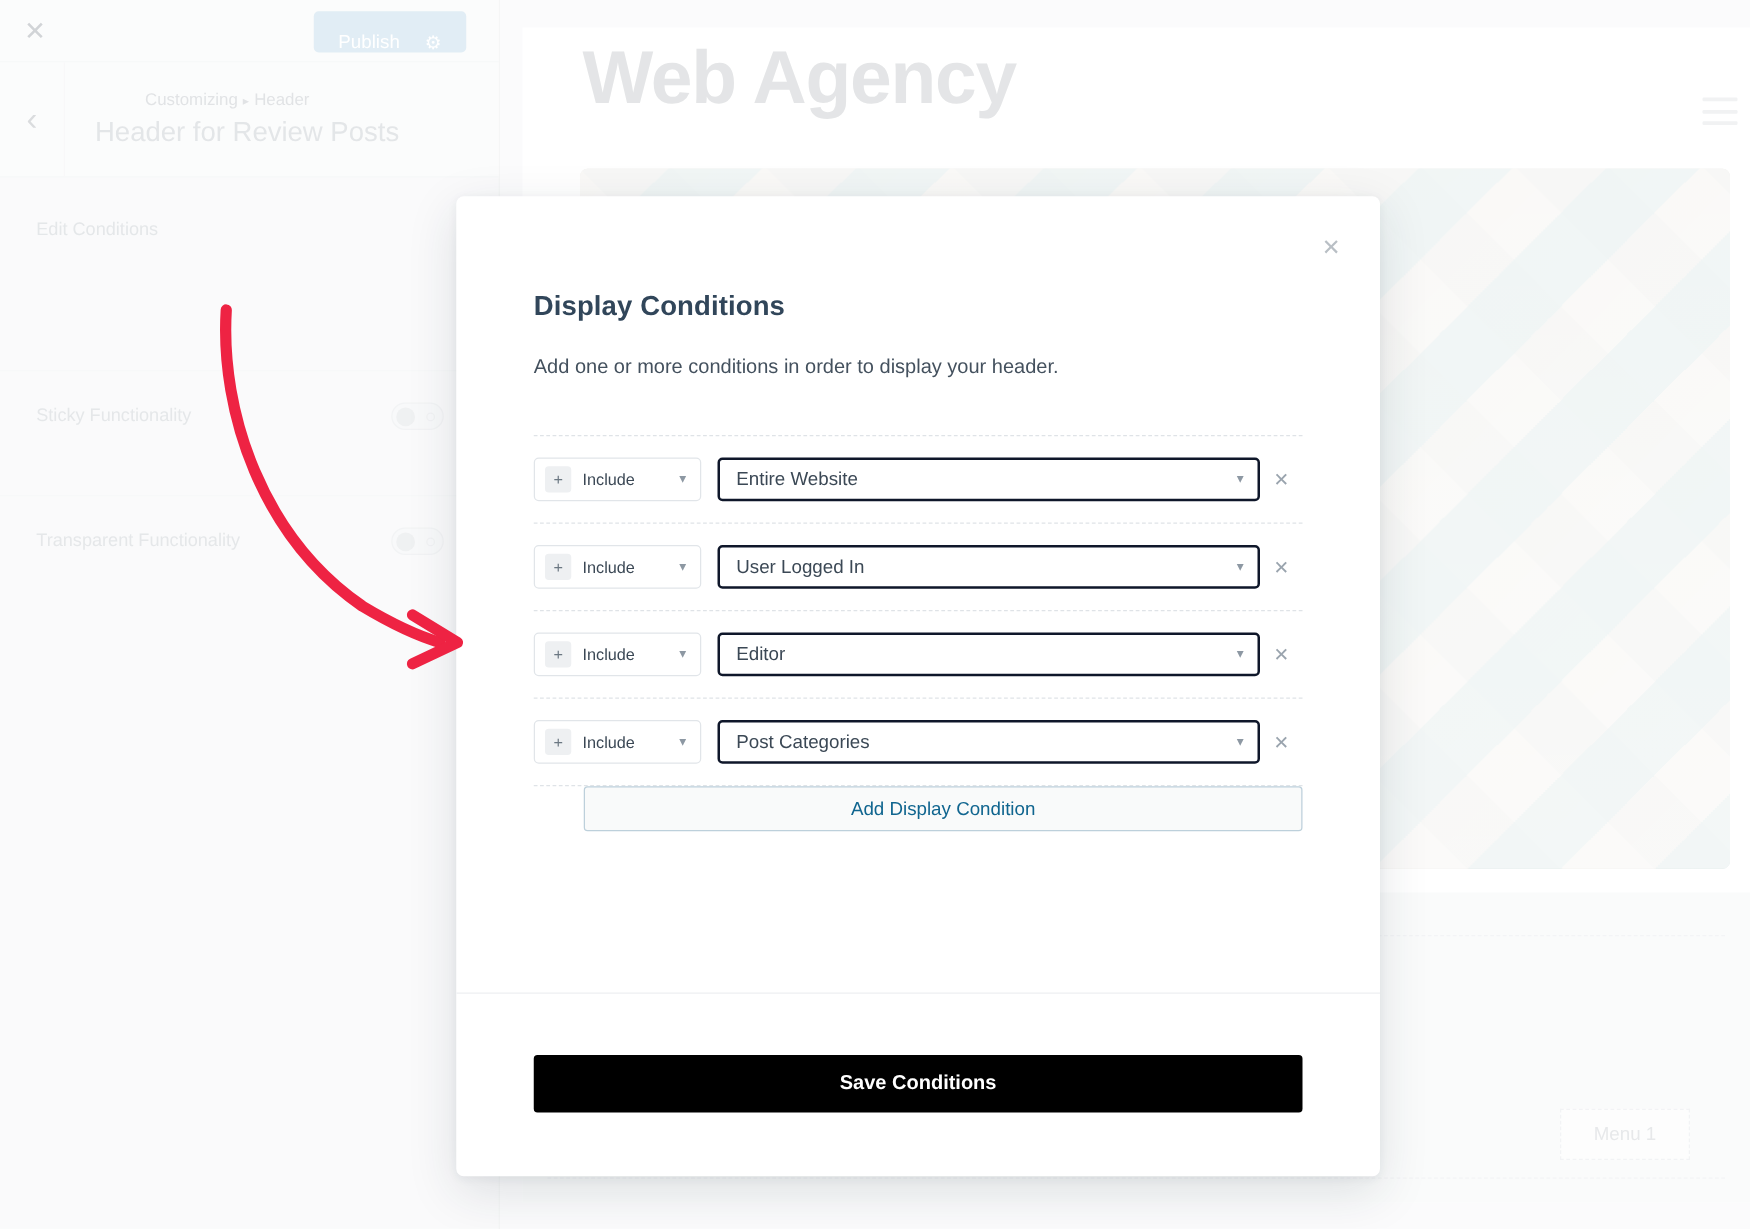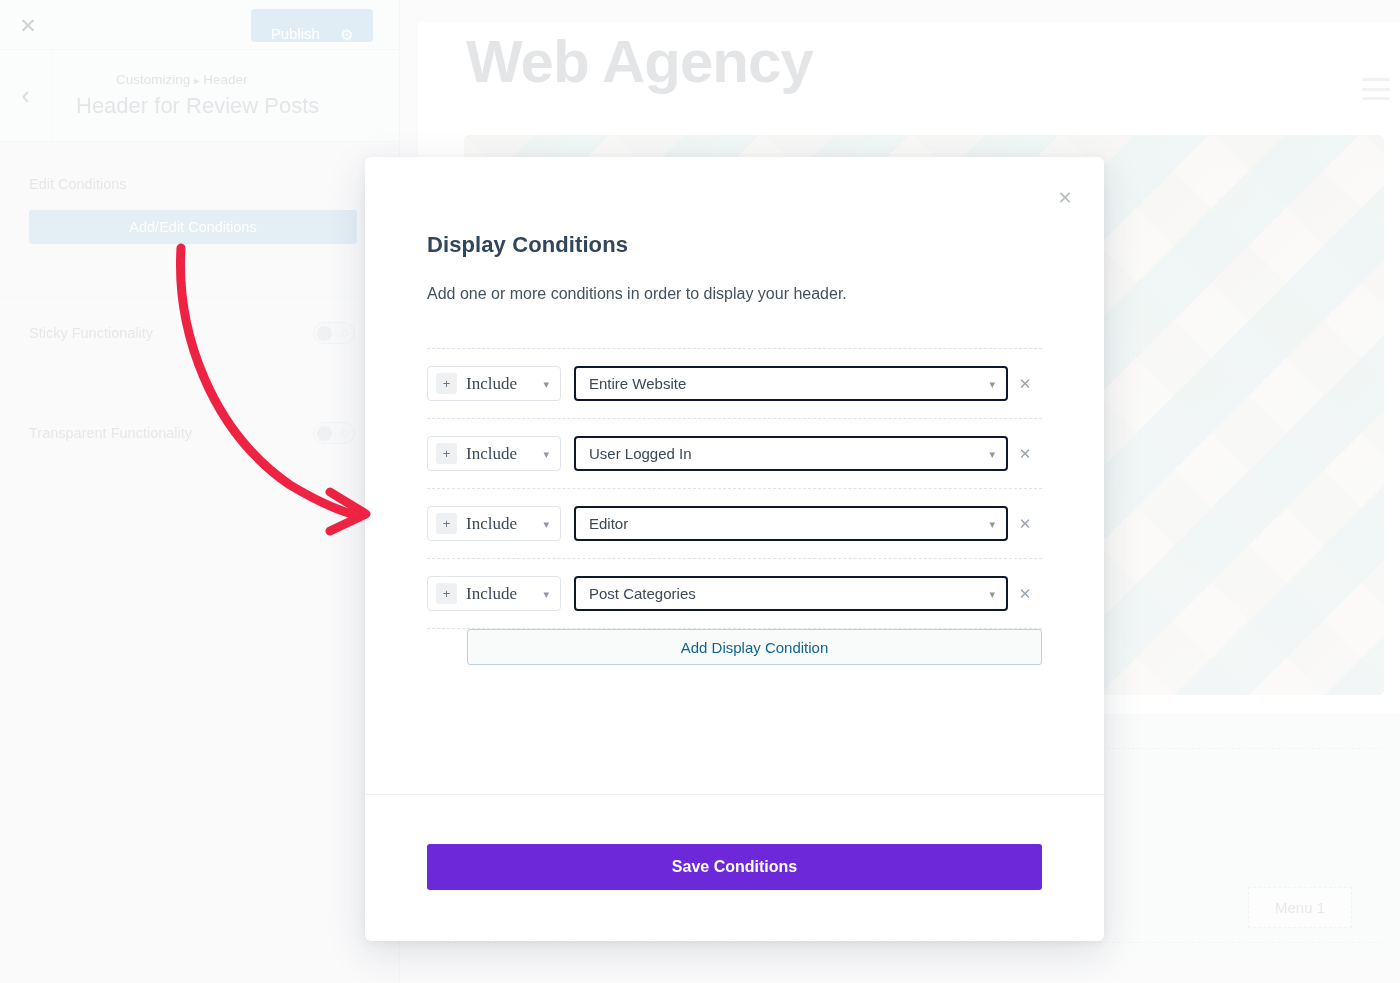--- a/index.html
+++ b/index.html
@@ -219,21 +219,21 @@
   .plus-chip {
     margin-left: 8px;
     width: 21px; height: 21px;
     border-radius: 3px;
     background: #eef0f2;
     color: #6b7782; font-size: 13px;
     display: flex; align-items: center; justify-content: center;
   }
   .include-text {
     margin-left: 9px;
-    font-size: 17px; color: #3b4855; font-family: Liberation Serif, serif;
+    font-size: 13px; color: #3b4855;
   }
   .chev {
     position: absolute; right: 11px; top: 50%;
     transform: translateY(-50%);
     color: #8d98a3; font-size: 11px; line-height: 1;
   }
   .value-select {
     position: relative;
     margin-left: 13px;
     flex: 1 1 auto;
@@ -262,21 +262,21 @@
     display: flex; align-items: center; justify-content: center;
   }
 
   .modal-footer-sep {
     position: absolute; left: 0; right: 0; top: 637px;
     border-top: 1px solid #eef0f2;
   }
   .save-btn {
     position: absolute; left: 62px; top: 687px;
     width: 615px; height: 46px;
-    background: #6d28d9;
+    background: #000000;
     border-radius: 3px;
     color: #ffffff; font-size: 16px; font-weight: bold;
     display: flex; align-items: center; justify-content: center;
   }
 </style>
 </head>
 <body>
 
 <div id="root">
 
@@ -322,21 +322,20 @@
       <div class="back-chevron">‹</div>
       <div class="crumb-wrap">
         <div class="crumb-line">
           <span>Customizing</span><span class="crumb-sep">▸</span><span>Header</span>
         </div>
         <div class="panel-title">Header for Review Posts</div>
       </div>
     </div>
 
     <div class="section-label">Edit Conditions</div>
-    <div class="addedit-btn">Add/Edit Conditions</div>
 
     <div class="opt-divider" style="top:296px;"></div>
     <div class="opt-label" style="left:29px; top:325px;">Sticky Functionality</div>
     <div class="toggle" style="left:313px; top:322px;">
       <div class="knob"></div>
       <div class="dot"></div>
     </div>
 
     <div class="opt-divider" style="top:396px;"></div>
     <div class="opt-label" style="left:29px; top:425px;">Transparent Functionality</div>

